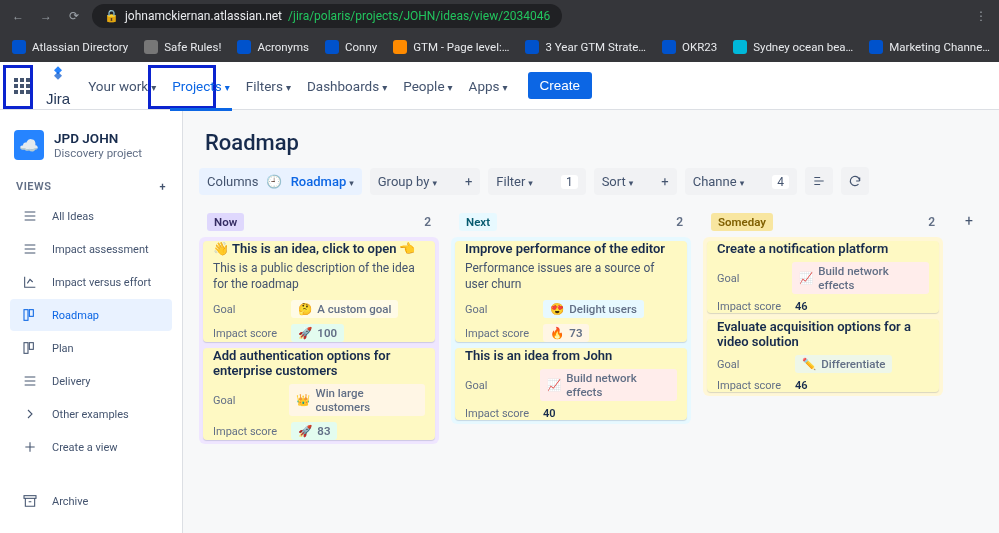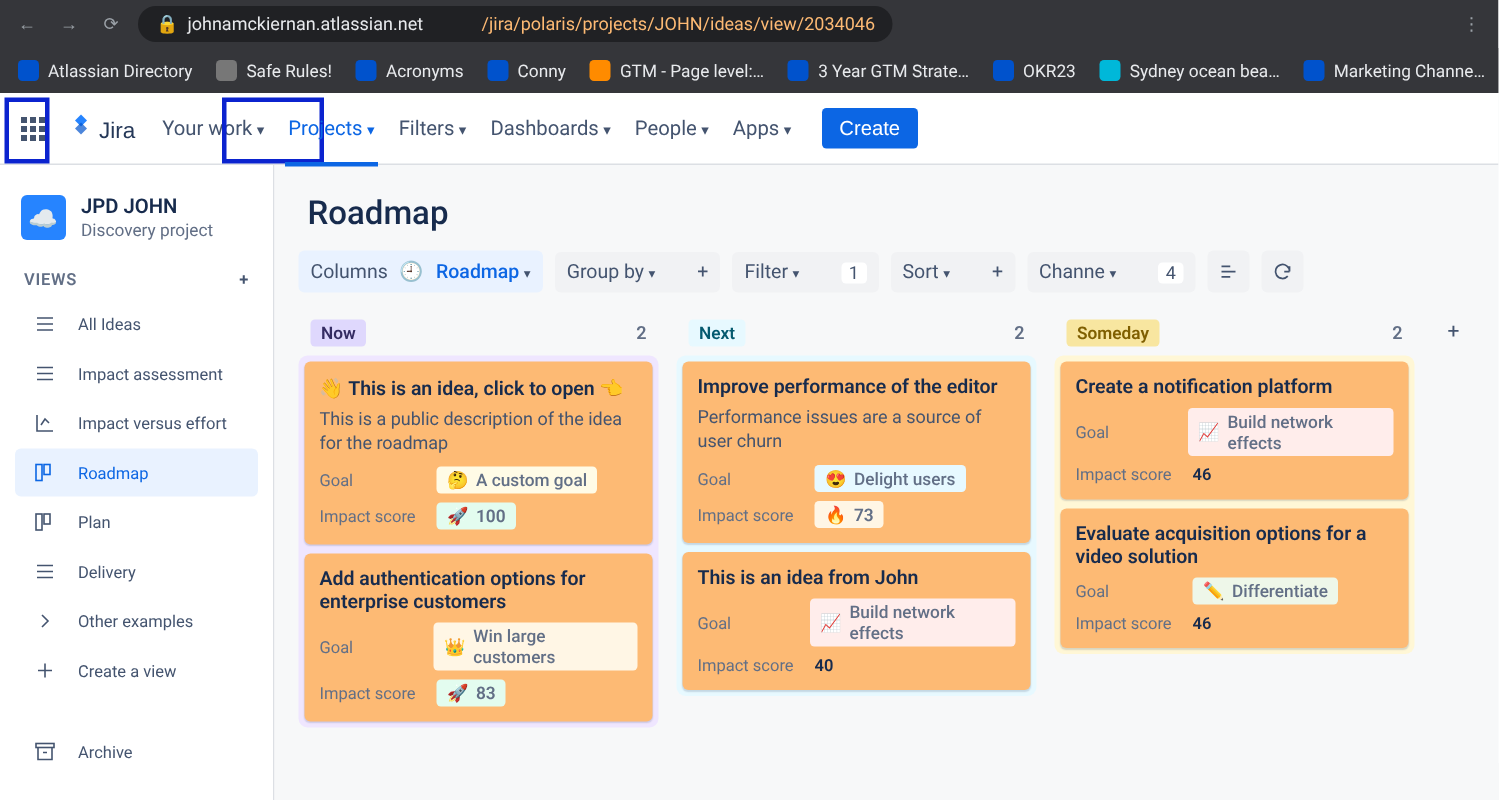--- a/index.html
+++ b/index.html
@@ -34,21 +34,21 @@
   .bookmarks { display: flex; align-items: center; gap: 8px; padding: 0 8px; height: 30px; background: var(--chrome-dark); overflow: hidden; white-space:nowrap; }
   .bm { display: flex; align-items: center; gap: 6px; font-size: 11.5px; color: #e8eaed; cursor: pointer; padding: 2px 4px; }
   .bm .favicon { width: 14px; height: 14px; border-radius: 3px; display:inline-block; flex-shrink:0;}
   .f-blue { background:#0052cc; } .f-gray { background:#777; } .f-teal { background:#00b8d9; } .f-orange{background:#ff8b00;}
 
   
   .topnav { display: flex; align-items: center; height: 48px; border-bottom: 1px solid var(--border-light); padding: 0 8px; gap: 4px; position:relative; }
   .app-switch { width: 28px; height: 28px; display:flex; align-items:center; justify-content:center; cursor:pointer; border-radius:3px; }
   .dots9 { display:grid; grid-template-columns:repeat(3,4px); grid-template-rows:repeat(3,4px); gap:2px; }
   .dots9 span { background:#44546f; width:4px; height:4px; }
-  .jira-brand { display:flex; align-items:flex-end; gap:4px; padding: 0 6px; color:#253858; font-weight:500; font-size:15px; font-family: "Charlie Display", sans-serif;}
+  .jira-brand { display:flex; align-items:center; gap:4px; padding: 0 6px; color:#253858; font-weight:500; font-size:15px; font-family: "Charlie Display", sans-serif; flex-direction: column;}
   .jira-brand .logo { color: var(--jira-blue); font-size:18px; }
   .nav-item { padding: 6px 8px; color: var(--text-subtle); font-size:13.5px; cursor:pointer; display:flex; align-items:center; gap:3px; }
   .nav-item.active { color: var(--jira-blue-dark); position:relative; }
   .nav-item.active::after { content:""; position:absolute; left:6px; right:6px; bottom:-11px; height:3px; background: var(--jira-blue-dark); }
   .btn-create { background: var(--jira-blue-dark); color:#fff; padding:6px 12px; border-radius:3px; font-weight:500; font-size:13.5px; cursor:pointer; margin-left:8px; border:none;}
   .chev::after { content:"▾"; font-size:10px; margin-left:3px; color:inherit; }
   .hl { position:absolute; border:3px solid #0b23cf; pointer-events:none; }
   .hl1 { top:3px; left:3px; width:30px; height:44px; }
   .hl2 { top:3px; left:148px; width:68px; height:44px; }
 
@@ -85,21 +85,21 @@
   .col { width:240px; background:transparent; }
   .col-head { display:flex; align-items:center; justify-content:space-between; padding:6px 8px; font-size:12px; color:var(--text-subtlest); font-weight:600;}
   .col-tag { padding:2px 7px; border-radius:3px; font-size:11.5px; font-weight:600; }
   .col-tag.now { background: var(--tag-now); color:#352c63;}
   .col-tag.next { background:#e7f9ff; color:#055a6f;}
   .col-tag.someday { background: var(--tag-someday); color:#7f5f01;}
   .col .stack { background: var(--bg-purple-light); padding:4px; border-radius:6px; display:flex; flex-direction:column; gap:6px;}
   .col.next .stack { background:#e7f9ff; }
   .col.someday .stack { background:#fff7d6; }
 
-  .card { background:#fdba74; border-radius:4px; padding:10px 10px; box-shadow:0 1px 1px rgba(9,30,66,.15); font-size:13px; color:var(--text-primary); cursor:pointer;}
+  .card { background:#fef9c3; border-radius:4px; padding:0 10px; box-shadow:0 1px 1px rgba(9,30,66,.15); font-size:13px; color:var(--text-primary); cursor:pointer;}
   .card .c-title { font-weight:600; margin-bottom:4px; font-size:13px;}
   .card .c-desc { font-size:12px; color: var(--text-subtle); margin-bottom:8px; line-height:1.35;}
   .fieldrow { display:flex; align-items:center; gap:8px; font-size:11px; color: var(--text-subtlest); margin-top:6px;}
   .fieldrow .label { width:70px; }
   .goal-pill { display:inline-flex; align-items:center; gap:5px; padding:2px 7px; border-radius:3px; font-size:11.5px; font-weight:500;}
   .g1 { background:#fffbe6; } .g3 { background:#fff6e5;}
   .g4 { background:#ffedeb; } .g5 { background:#e7f9ff;} .g6 { background:#eef7e9;}
   .score-pill { display:inline-flex; align-items:center; gap:5px; background:#e3fcef; padding:2px 7px; border-radius:3px; font-size:11.5px; font-weight:600;}
   .score-pill.fire { background:#fff6e5;}
   .add-col { width:28px; height:28px; display:flex; align-items:center; justify-content:center; border-radius:4px; cursor:pointer; color:var(--text-subtle); }
@@ -108,21 +108,21 @@
 <body>
 
 <div class="chrome">
   <div class="chrome-row">
     <span class="icon">←</span>
     <span class="icon">→</span>
     <span class="icon">⟳</span>
     <div class="chrome-url">
       <span>🔒</span>
       <span>johnamckiernan.atlassian.net</span>
-        <span style="color:#fdba74;margin-left:33px;">/jira/polaris/projects/JOHN/ideas/view/2034046</span>
+        <span style="color:#22c55e;">/jira/polaris/projects/JOHN/ideas/view/2034046</span>
     </div>
     <span class="chrome-pad"></span>
     <span class="icon">⋮</span>
   </div>
   <div class="bookmarks" id="bookmarks">
       <div class="bm">
         <span class="favicon f-blue"></span>
         <span>Atlassian Directory</span>
       </div>
       <div class="bm">

